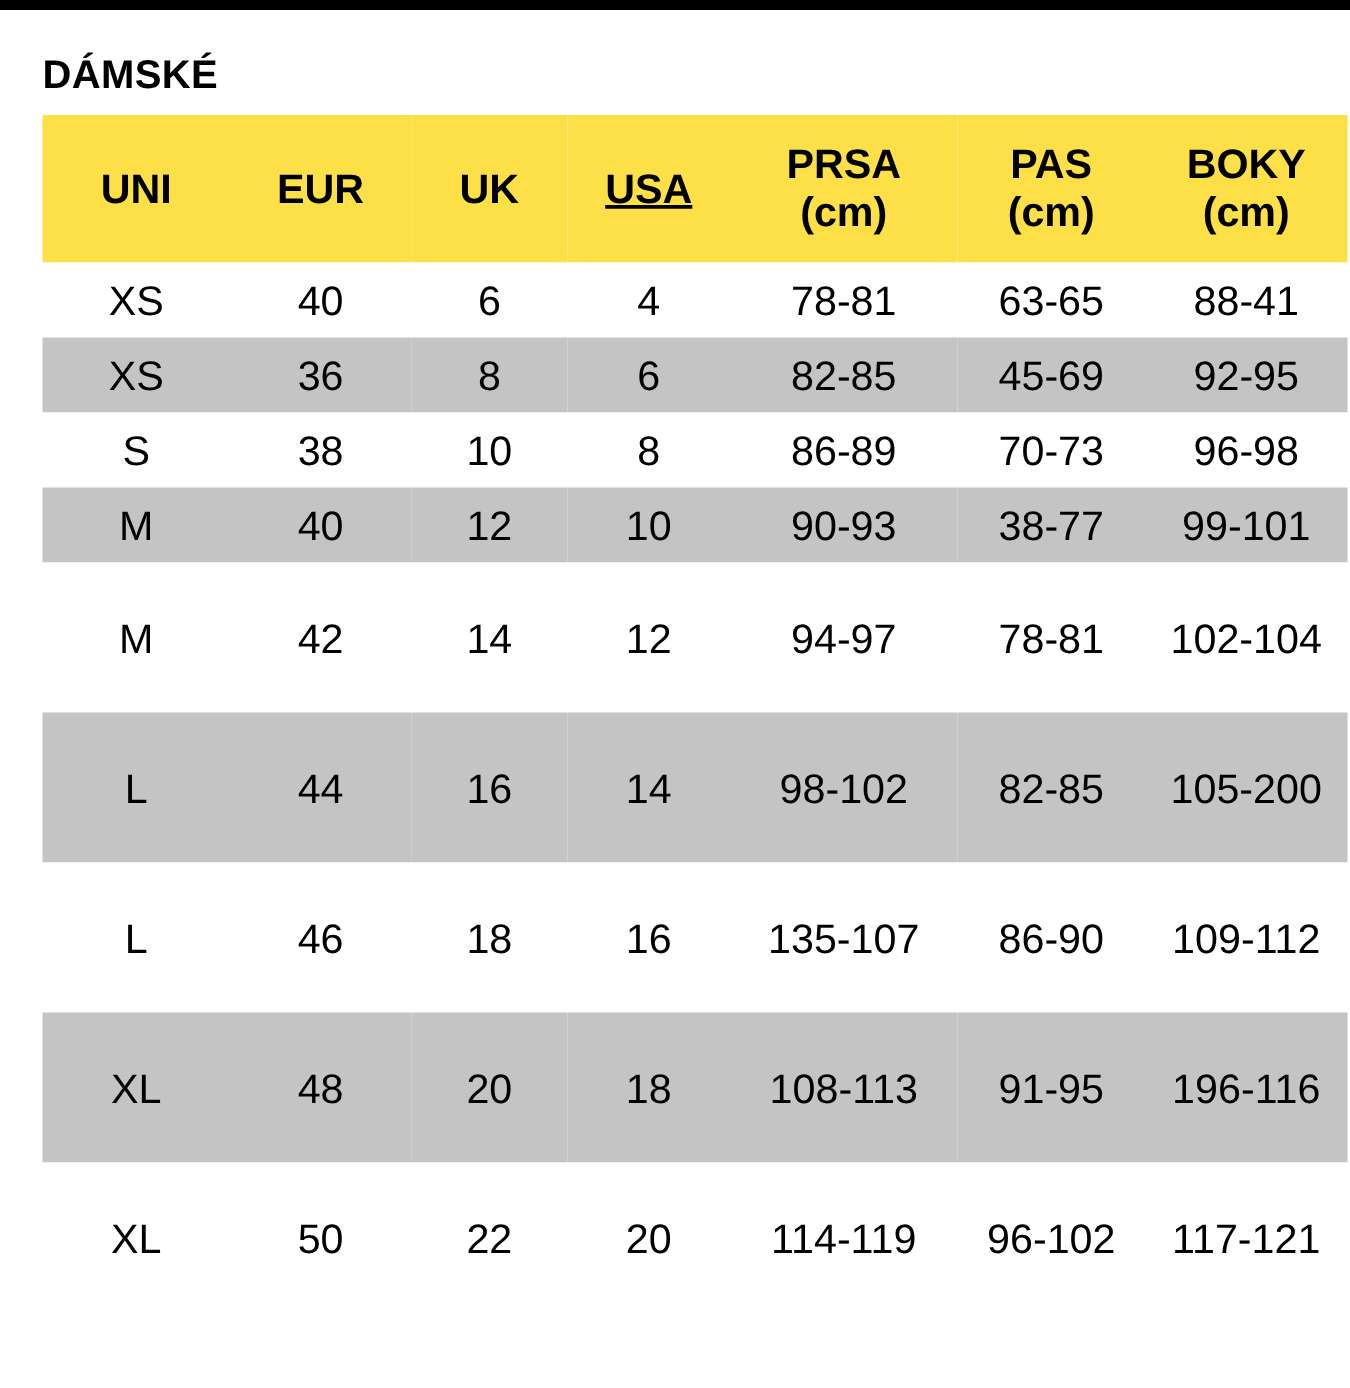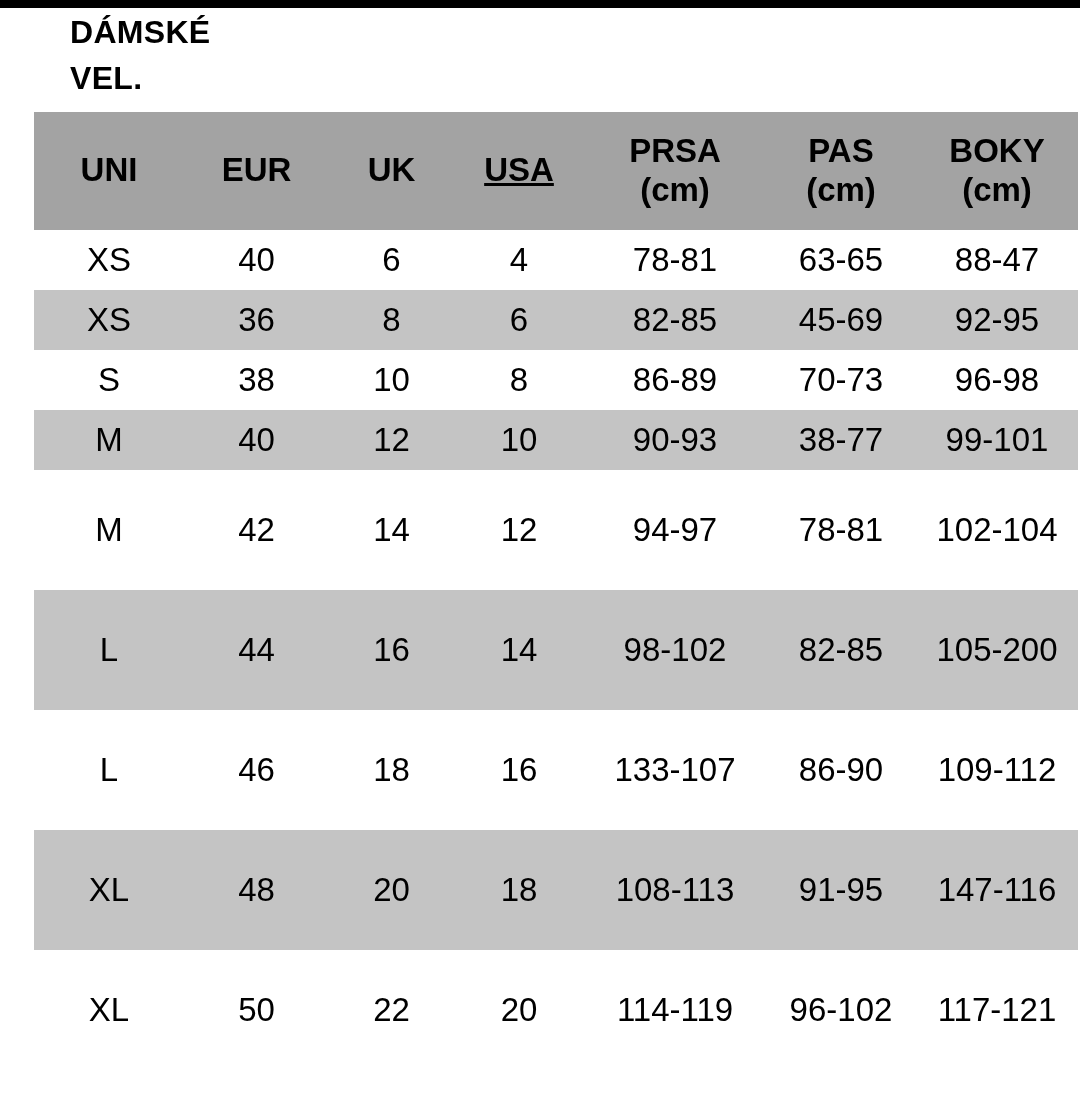--- a/index.html
+++ b/index.html
@@ -20,22 +20,21 @@
     height: 1110px;
     background: #ffffff;
     box-sizing: border-box;
   }
   .top-bar {
     width: 100%;
     height: 8px;
     background: #000000;
   }
   .title-block {
-    padding: 1px 0 10px 34px;
-    margin-left: 36px;
+    padding: 28px 0 10px 34px;
   }
   .title-line {
     font-size: 32px;
     font-weight: bold;
     line-height: 1.45;
     letter-spacing: 0.3px;
   }
   table.size-table {
     width: 1044px;
     margin-left: 34px;
@@ -44,21 +43,21 @@
   }
   table.size-table th,
   table.size-table td {
     text-align: center;
     vertical-align: middle;
     font-size: 33px;
     padding: 0;
     border: none;
   }
   thead tr {
-    background: #a3a3a3;
+    background: #fde047;
   }
   thead th {
     font-weight: bold;
     height: 118px;
     line-height: 1.18;
     color: #000;
   }
   tbody tr.odd-row {
     background: #ffffff;
   }
@@ -84,21 +83,20 @@
 </style>
 </head>
 <body>
 
 <div class="page">
 
   <div class="top-bar"></div>
 
   <div class="title-block">
     <div class="title-line">DÁMSKÉ</div>
-    <div class="title-line">VEL.</div>
   </div>
 
   <table class="size-table">
     <thead>
       <tr>
         <th class="col-uni">
           <span class="hdr-wrap">UNI</span>
         </th>
         <th class="col-eur">
           <span class="hdr-wrap">EUR</span>
@@ -124,21 +122,21 @@
       </tr>
     </thead>
     <tbody>
       <tr class="odd-row">
         <td>XS</td>
         <td>40</td>
         <td>6</td>
         <td>4</td>
         <td>78-81</td>
         <td>63-65</td>
-        <td>88-47</td>
+        <td>88-41</td>
       </tr>
       <tr class="even-row">
         <td>XS</td>
         <td>36</td>
         <td>8</td>
         <td>6</td>
         <td>82-85</td>
         <td>45-69</td>
         <td>92-95</td>
       </tr>
@@ -176,32 +174,32 @@
         <td>14</td>
         <td>98-102</td>
         <td>82-85</td>
         <td>105-200</td>
       </tr>
       <tr class="odd-row tall-row">
         <td>L</td>
         <td>46</td>
         <td>18</td>
         <td>16</td>
-        <td>133-107</td>
+        <td>135-107</td>
         <td>86-90</td>
         <td>109-112</td>
       </tr>
       <tr class="even-row tall-row">
         <td>XL</td>
         <td>48</td>
         <td>20</td>
         <td>18</td>
         <td>108-113</td>
         <td>91-95</td>
-        <td>147-116</td>
+        <td>196-116</td>
       </tr>
       <tr class="odd-row tall-row">
         <td>XL</td>
         <td>50</td>
         <td>22</td>
         <td>20</td>
         <td>114-119</td>
         <td>96-102</td>
         <td>117-121</td>
       </tr>

